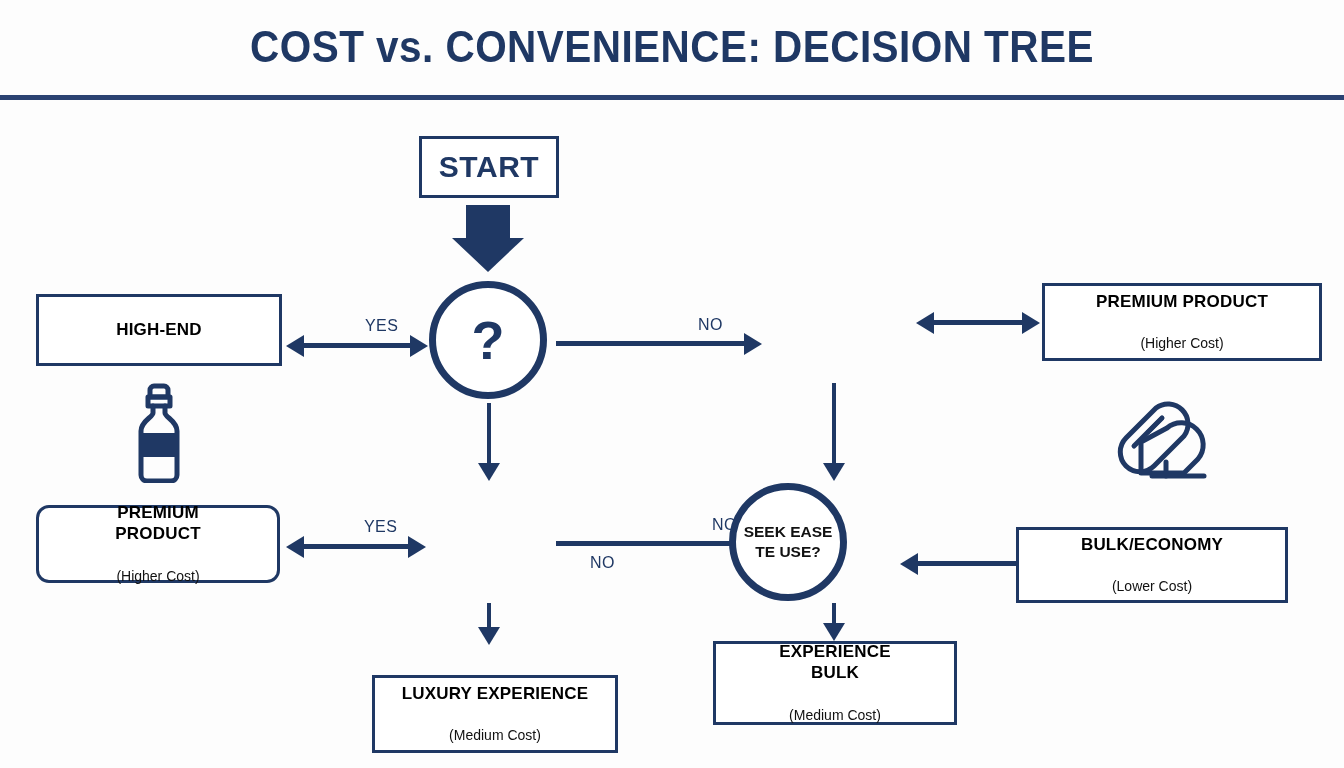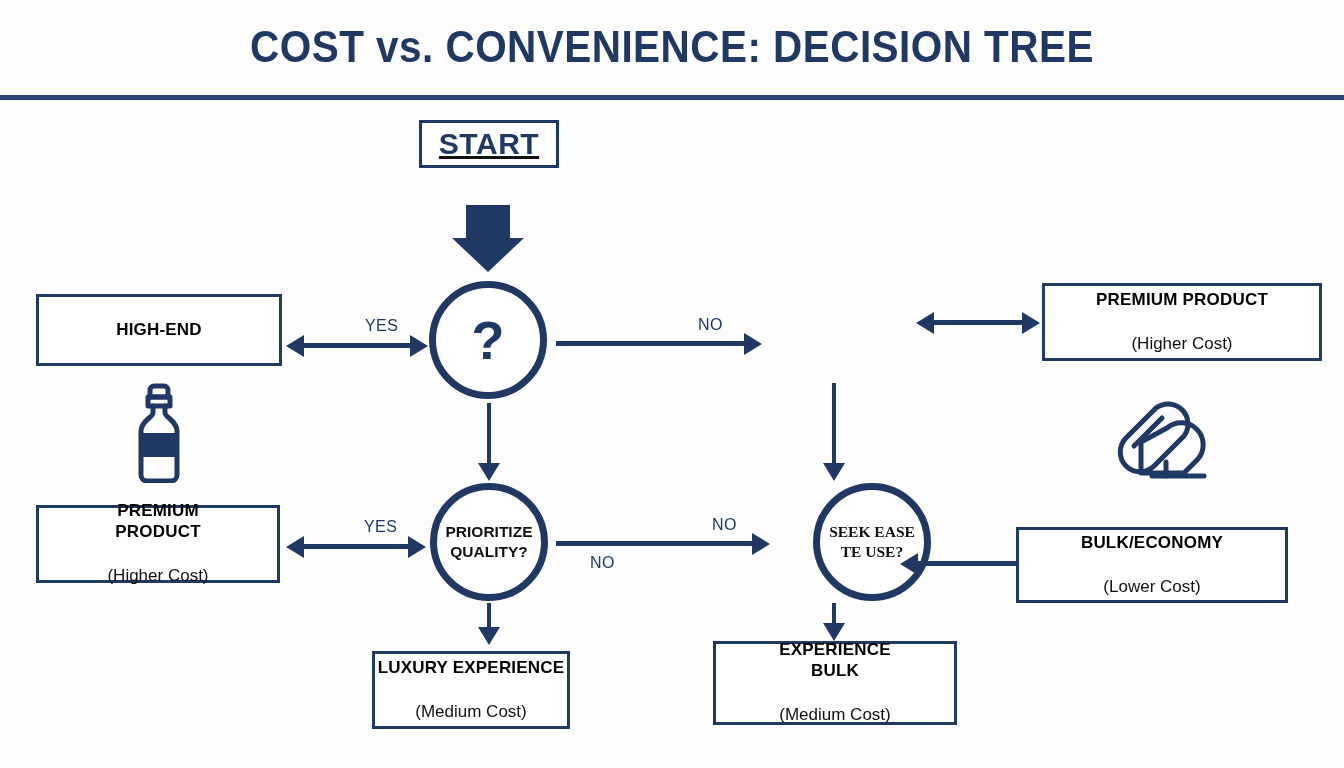--- a/index.html
+++ b/index.html
@@ -53,41 +53,40 @@
     color: #111111;
   }
   .node-box .ttl {
     font-weight: bold;
     font-size: 17px;
     letter-spacing: 0.2px;
     color: #000000;
   }
   .node-box .sub {
     font-weight: normal;
-    font-size: 17px;
+    font-size: 14px;
     color: #111111;
     margin-top: 23px;
   }
   #start-box {
-    left: 419px; top: 120px; width: 140px; height: 48px;
+    left: 419px; top: 136px; width: 140px; height: 62px;
     border-width: 3px;
-    text-decoration: underline;
   }
   #start-box .ttl {
     color: #1f3864;
     font-size: 30px;
     font-weight: bold;
     letter-spacing: 0.5px;
   }
   #box-high-end   { left: 36px;   top: 294px; width: 246px; height: 72px; }
   #box-on-the-go  { left: 765px;  top: 292px; width: 134px; height: 88px; }
   #box-premium-tr { left: 1042px; top: 283px; width: 280px; height: 78px; }
-  #box-premium-bl { left: 36px;   top: 505px; width: 244px; height: 78px; }
+  #box-premium-bl { left: 36px;   top: 505px; width: 244px; height: 78px; border-radius: 13px; }
   #box-bulk       { left: 1016px; top: 527px; width: 272px; height: 76px; }
-  #box-luxury     { left: 372px;  top: 651px; width: 198px; height: 78px; }
+  #box-luxury     { left: 372px;  top: 675px; width: 246px; height: 78px; }
   #box-convenience{ left: 713px;  top: 641px; width: 244px; height: 84px; }
 
   
   .node-circle {
     position: absolute;
     box-sizing: border-box;
     border: 7px solid #1f3864;
     border-radius: 50%;
     background: #ffffff;
     display: flex;
@@ -100,21 +99,21 @@
     line-height: 1.3;
   }
   #circle-root   { left: 429px; top: 281px; width: 118px; height: 118px; }
   #circle-root .qmark {
     color: #1f3864;
     font-size: 54px;
     font-weight: bold;
     line-height: 1;
   }
   #circle-quality { left: 430px; top: 483px; width: 118px; height: 118px; }
-  #circle-ease    { left: 813px; top: 483px; width: 118px; height: 118px; font-family: Liberation Serif, serif; }
+  #circle-ease    { left: 729px; top: 483px; width: 118px; height: 118px; }
 
   
   .hline {
     position: absolute;
     height: 5px;
     background: #1f3864;
   }
   .vline {
     position: absolute;
     width: 5px;
@@ -216,26 +215,20 @@
     <div class="ttl">PREMIUM PRODUCT</div>
     <div class="sub">(Higher Cost)</div>
   </div>
 
   <div class="vline thin" style="left:832px; top:383px; height:82px;"></div>
   <div class="arrow-d" style="left:823px; top:463px;"></div>
 
   <div class="vline thin" style="left:487px; top:403px; height:62px;"></div>
   <div class="arrow-d" style="left:478px; top:463px;"></div>
 
-  <div class="node-circle" id="circle-quality">
-    <span>
-      <span>PRIORITIZE</span><br>
-      <span>QUALITY?</span>
-    </span>
-  </div>
 
   <div class="arrow-l" style="left:286px; top:536px;"></div>
   <div class="hline" style="left:304px; top:544px; width:110px;"></div>
   <div class="arrow-r" style="left:408px; top:536px;"></div>
   <div class="edge-label" style="left:364px; top:518px;">YES</div>
 
   <div class="node-box" id="box-premium-bl">
     <div class="ttl">PREMIUM</div>
     <div class="ttl">PRODUCT</div>
     <div class="sub">(Higher Cost)</div>

